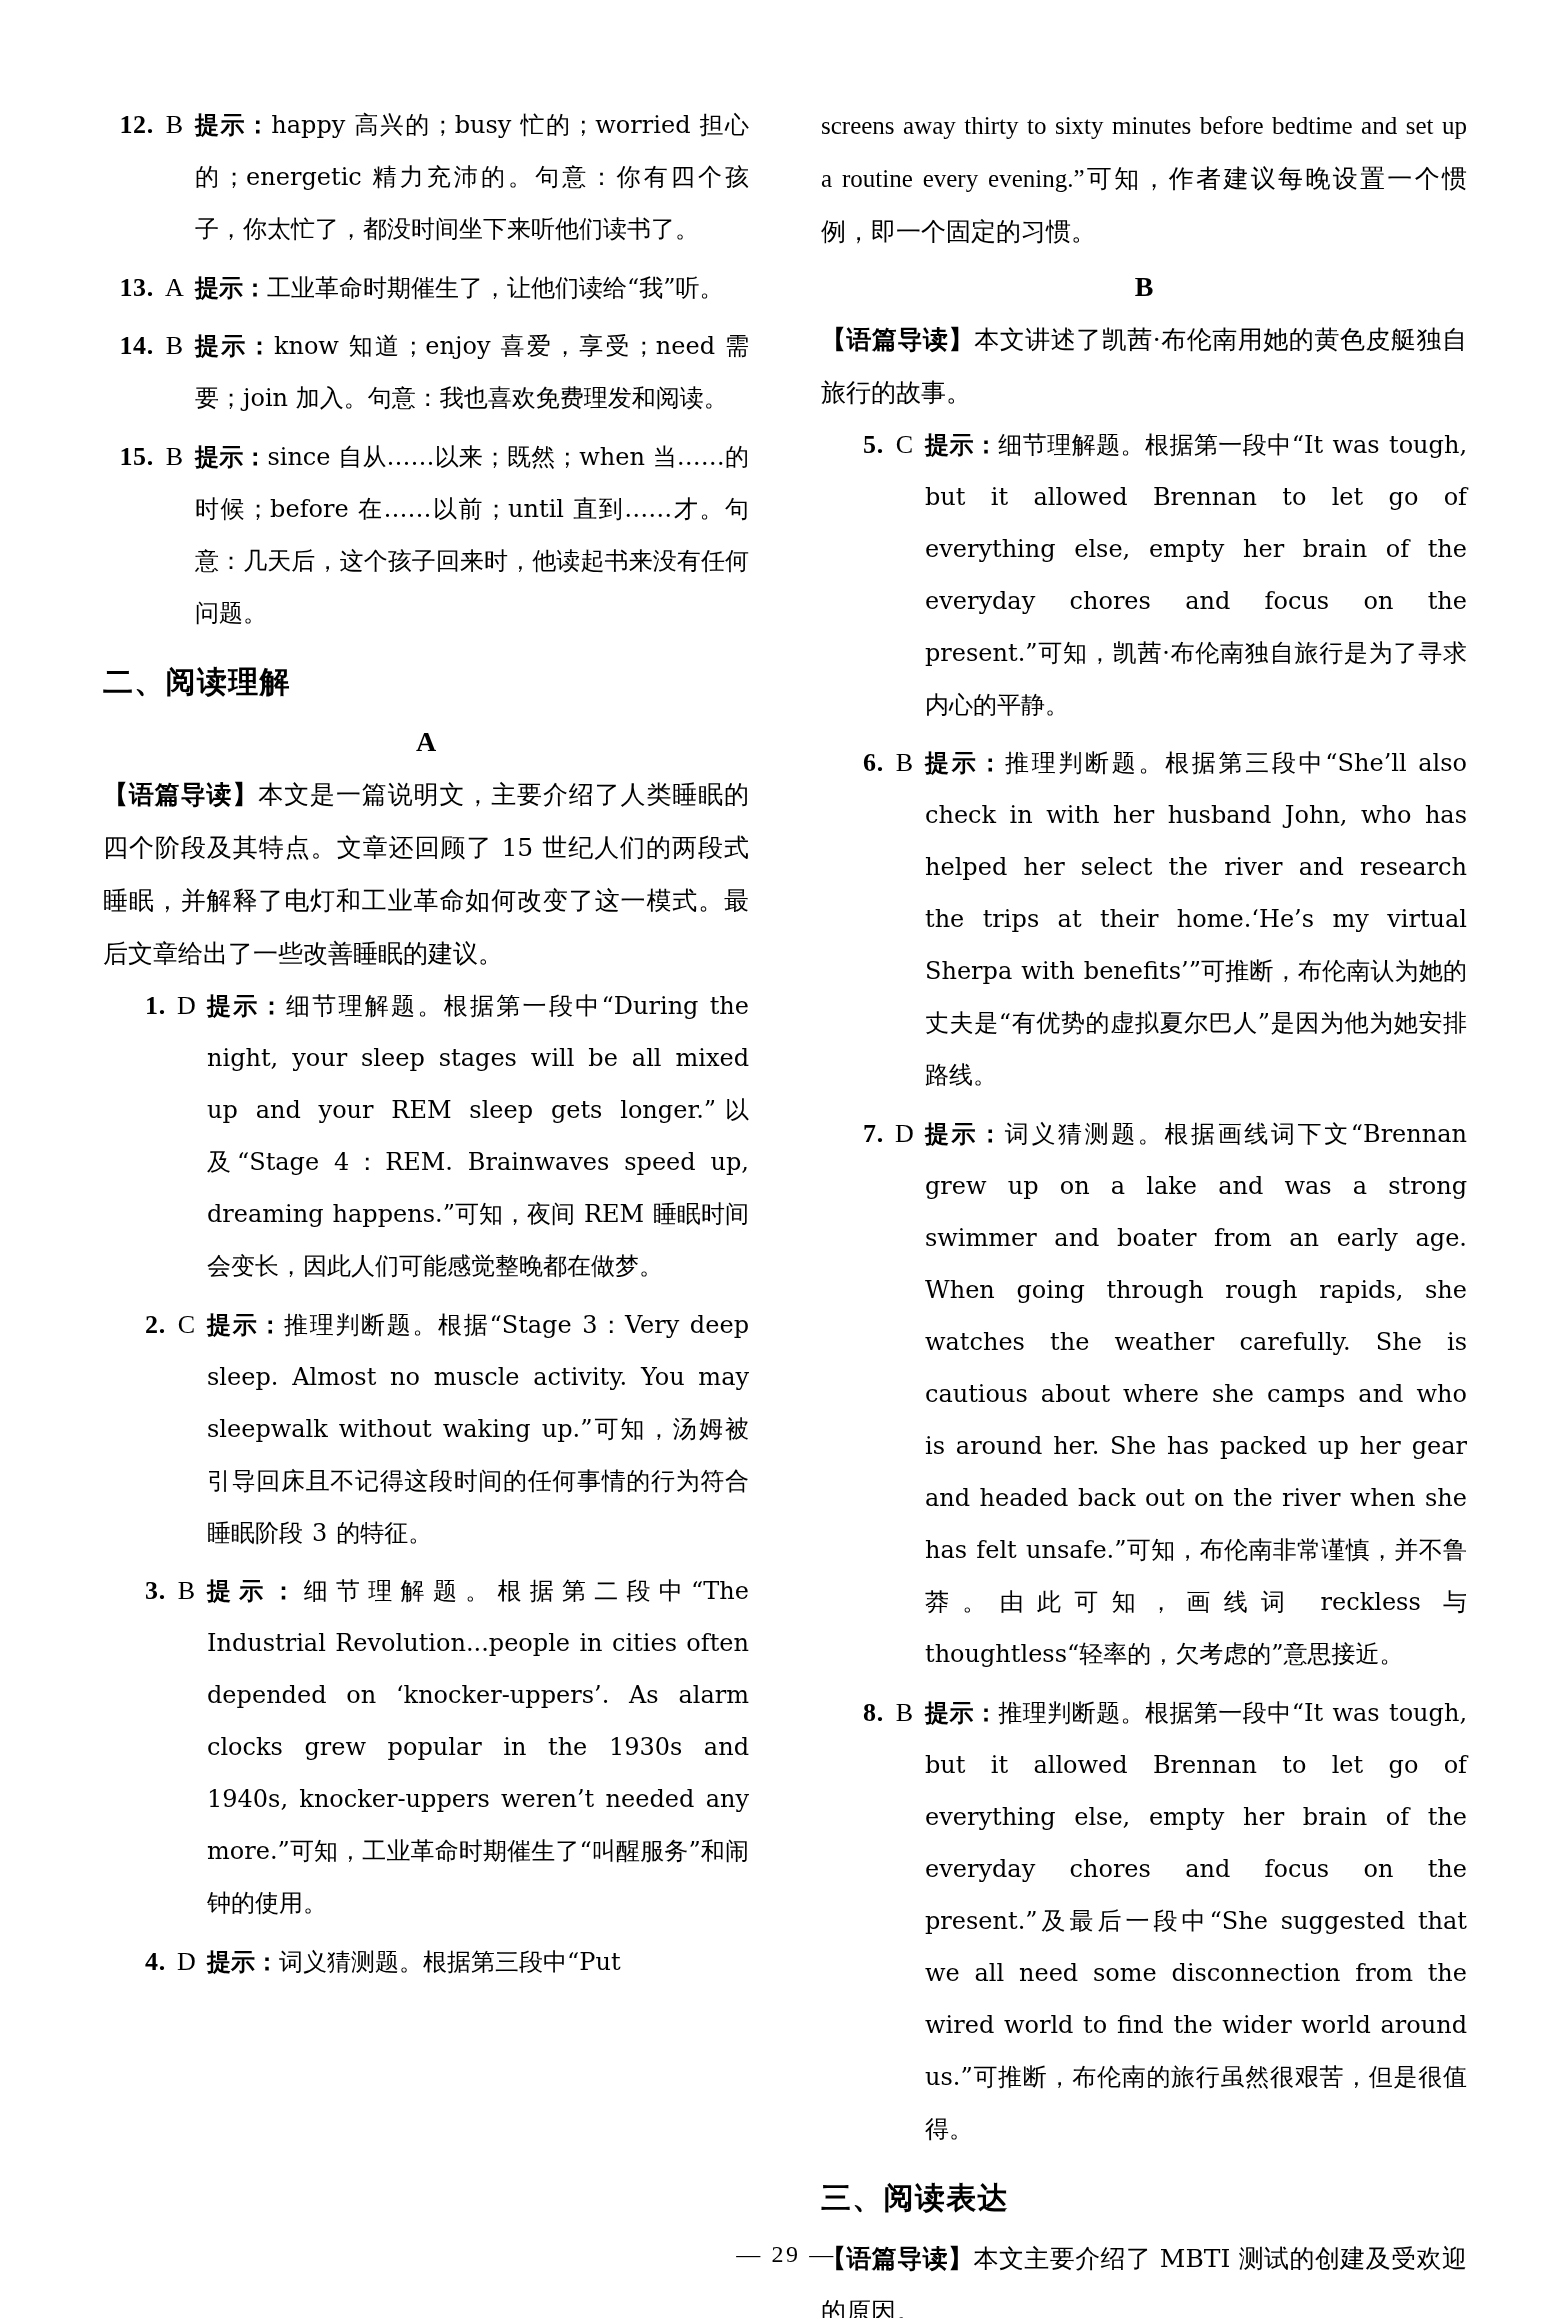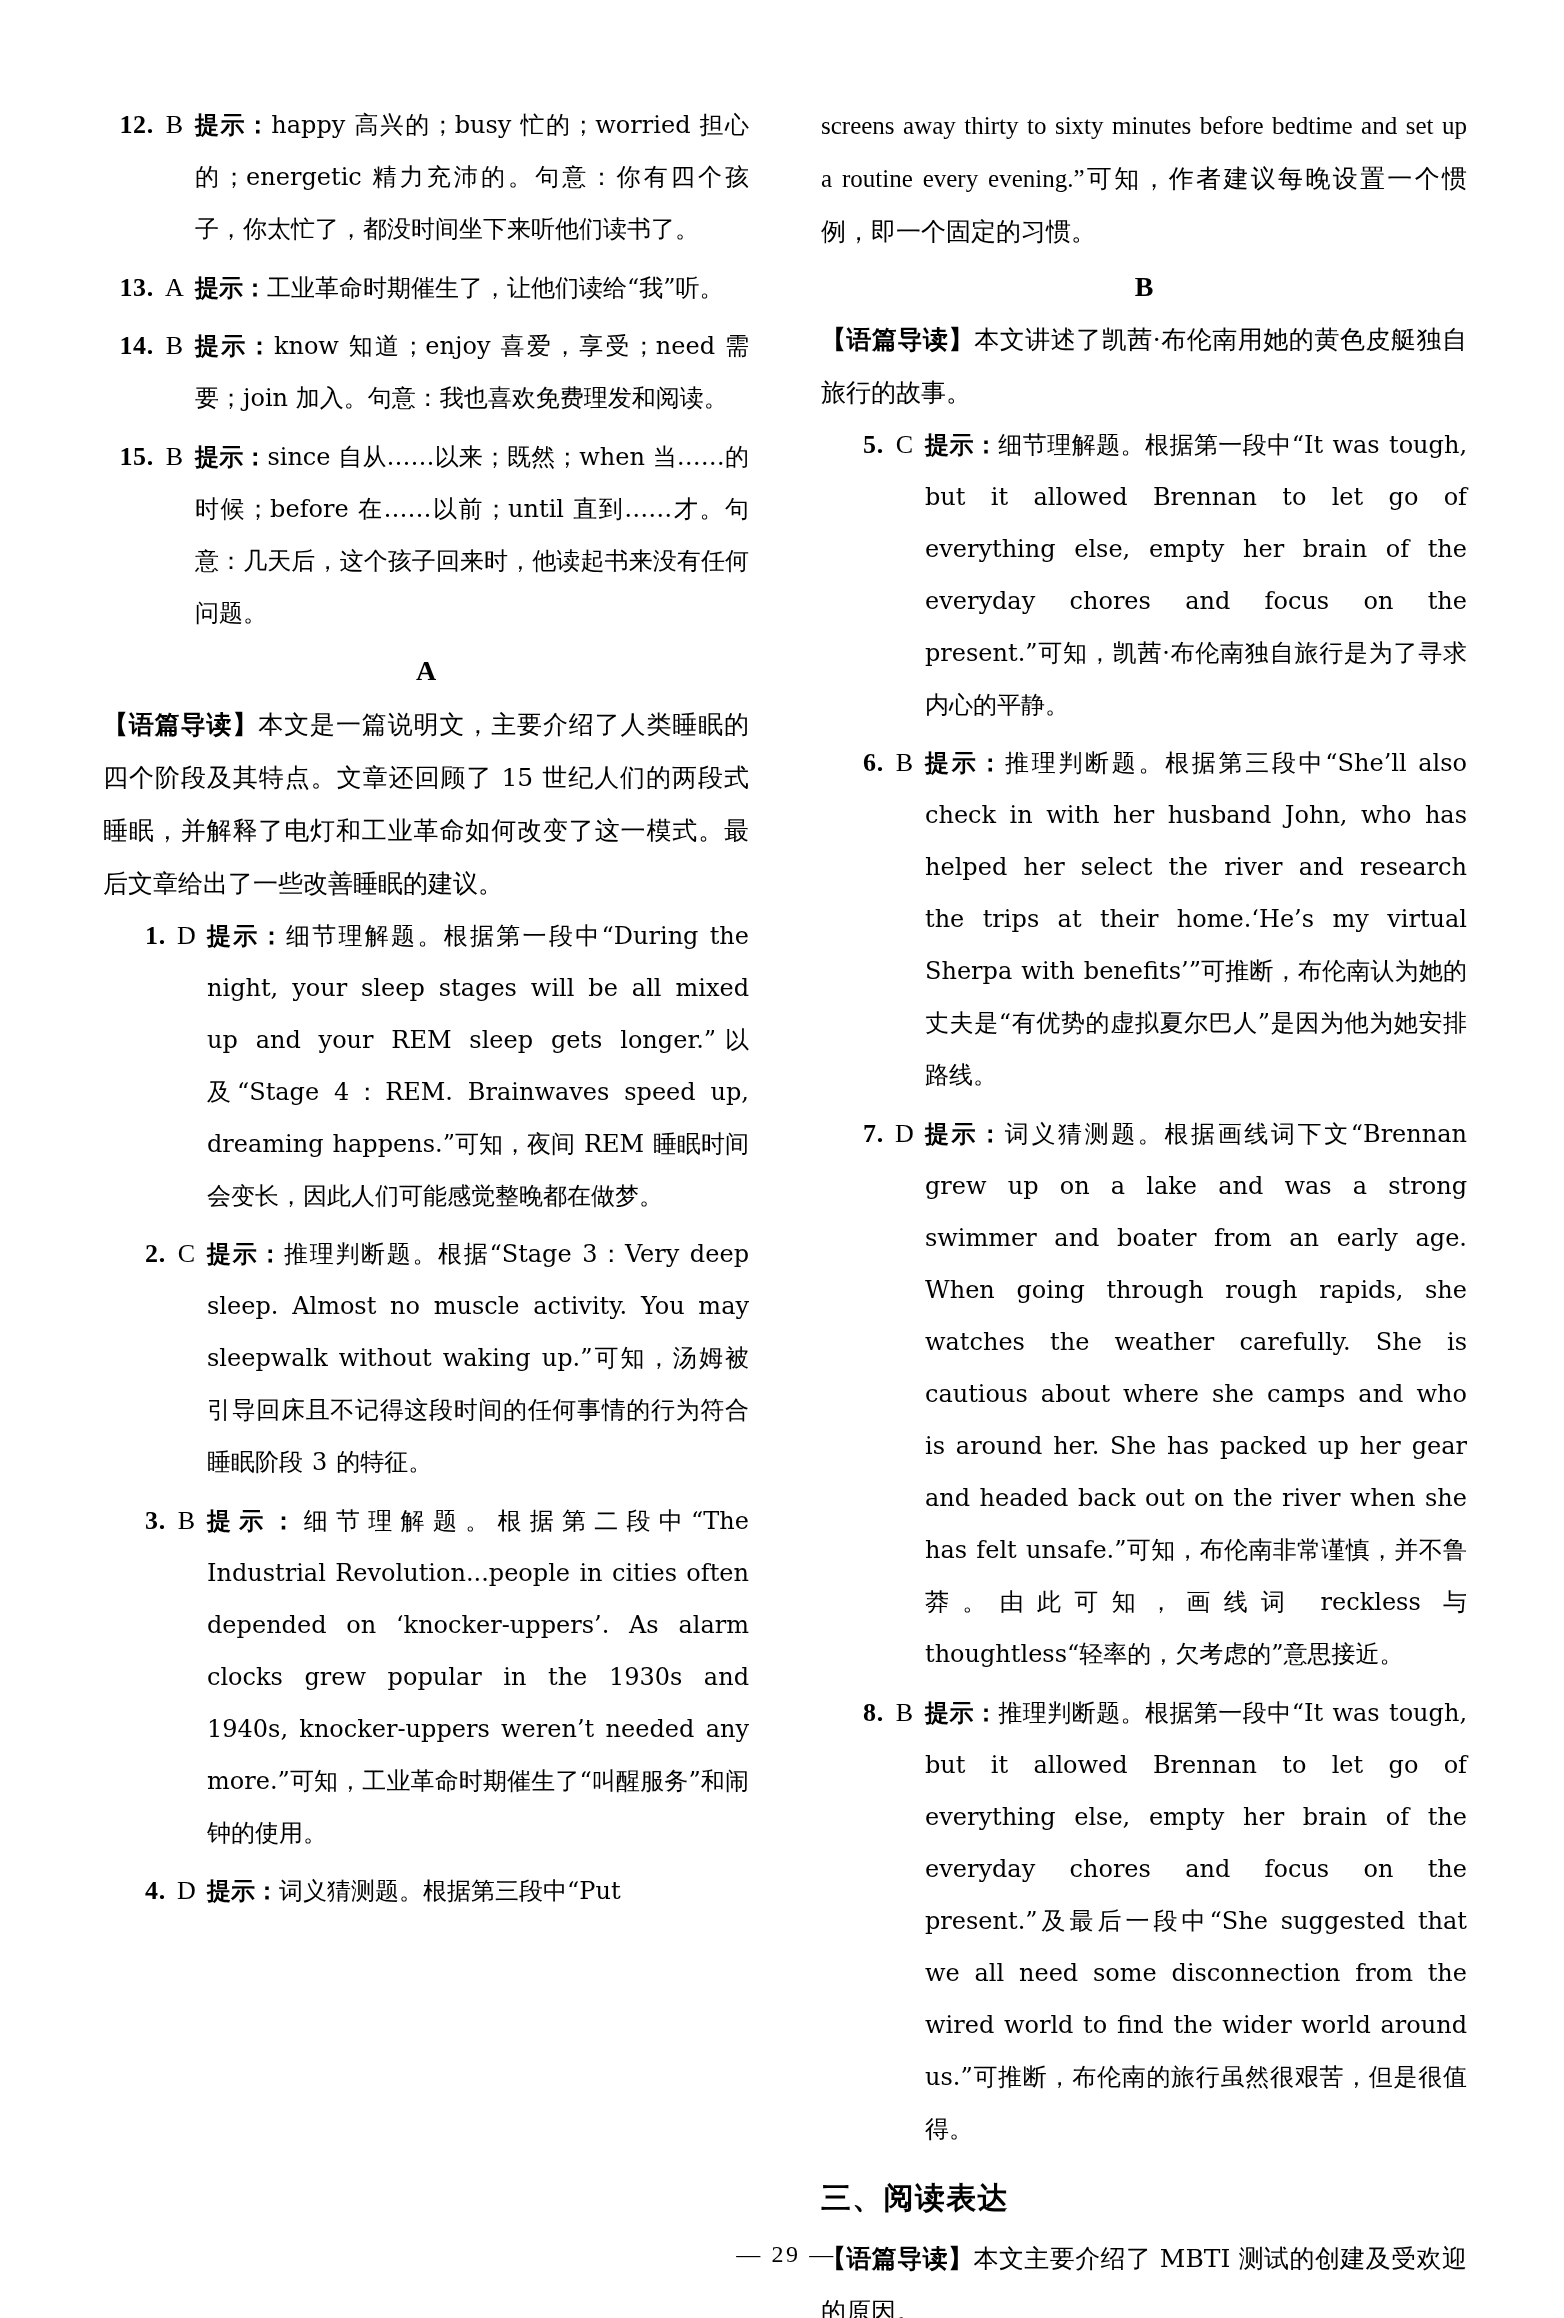--- a/index.html
+++ b/index.html
@@ -149,20 +149,21 @@
         <div class="ans-letter">B</div>
         <div class="ans-body"><span class="tip-label">提示：</span><span class="cn">know 知道；enjoy 喜爱，享受；need 需要；join 加入。句意：我也喜欢免费理发和阅读。</span></div>
       </div>
 
       <div class="ans-item">
         <div class="ans-num">15.</div>
         <div class="ans-letter">B</div>
         <div class="ans-body"><span class="tip-label">提示：</span><span class="cn">since 自从……以来；既然；when 当……的时候；before 在……以前；until 直到……才。句意：几天后，这个孩子回来时，他读起书来没有任何问题。</span></div>
       </div>
 
+      <div class="section-head">二、阅读理解</div>
 
       <div class="center-letter">A</div>
 
       <div class="guide"><b>【语篇导读】</b><span>本文是一篇说明文，主要介绍了人类睡眠的四个阶段及其特点。文章还回顾了 15 世纪人们的两段式睡眠，并解释了电灯和工业革命如何改变了这一模式。最后文章给出了一些改善睡眠的建议。</span></div>
 
       <div class="ans-item">
         <div class="ans-num indent">1.</div>
         <div class="ans-letter">D</div>
         <div class="ans-body just-en"><span class="tip-label">提示：</span><span class="cn">细节理解题。根据第一段中“During the night, your sleep stages will be all mixed up and your REM sleep gets longer.”以及“Stage 4：REM. Brainwaves speed up, dreaming happens.”可知，夜间 REM 睡眠时间会变长，因此人们可能感觉整晚都在做梦。</span></div>
       </div>

